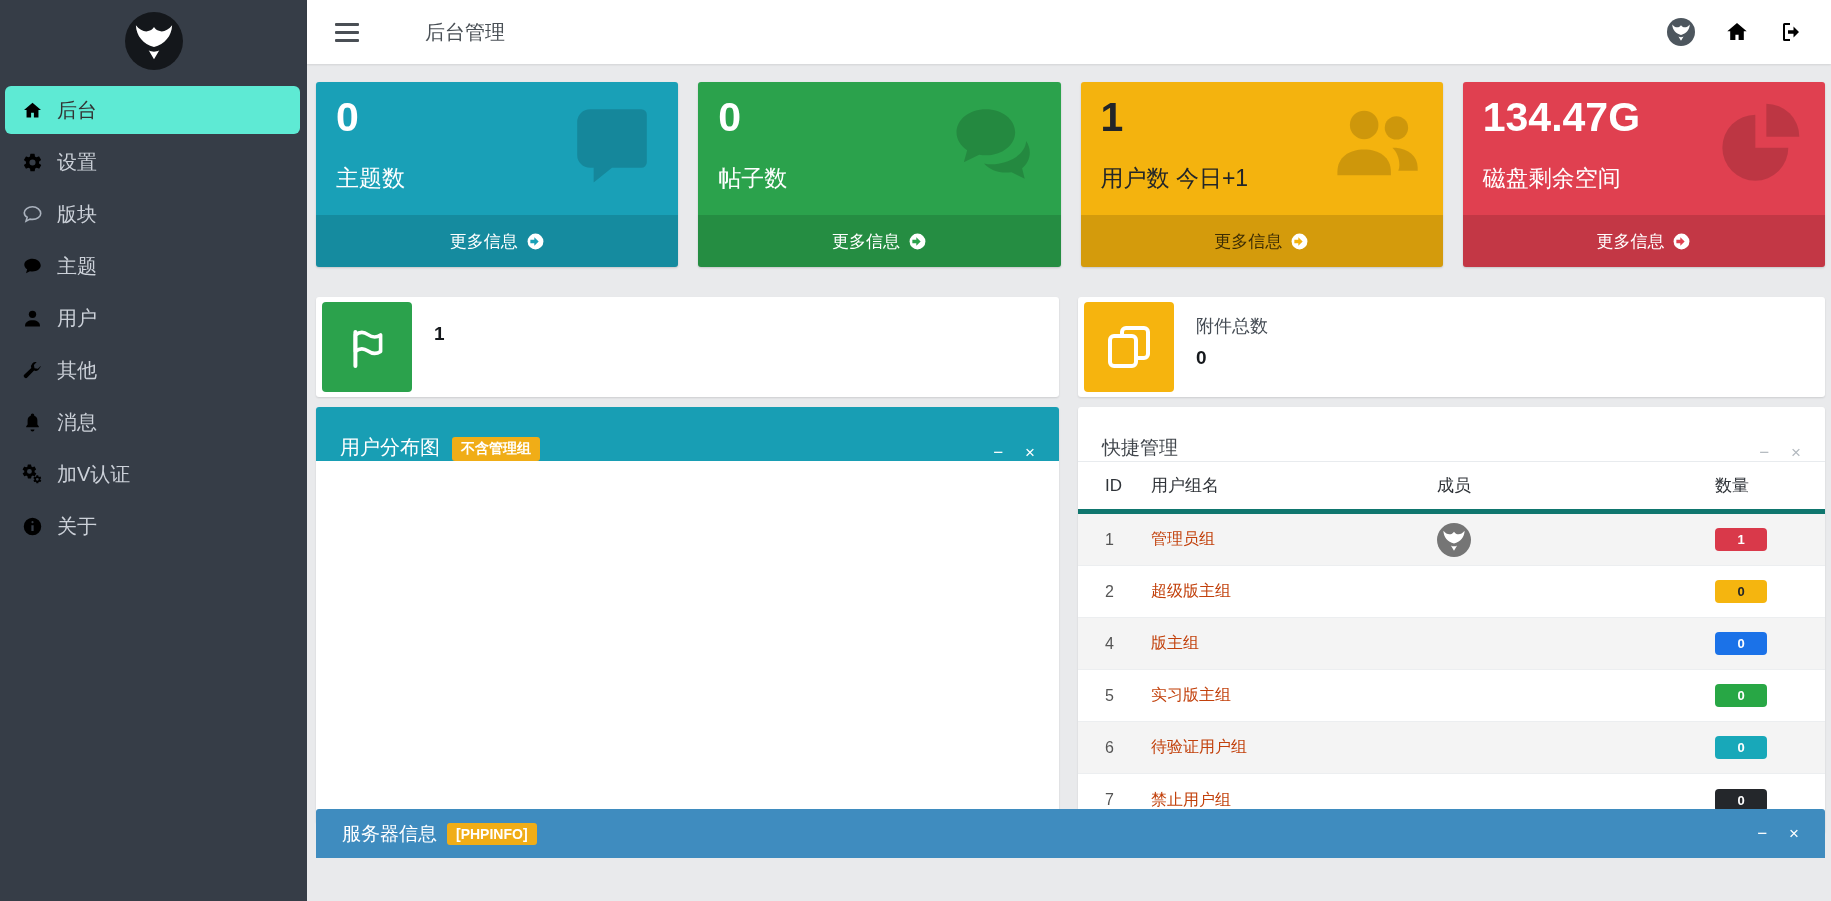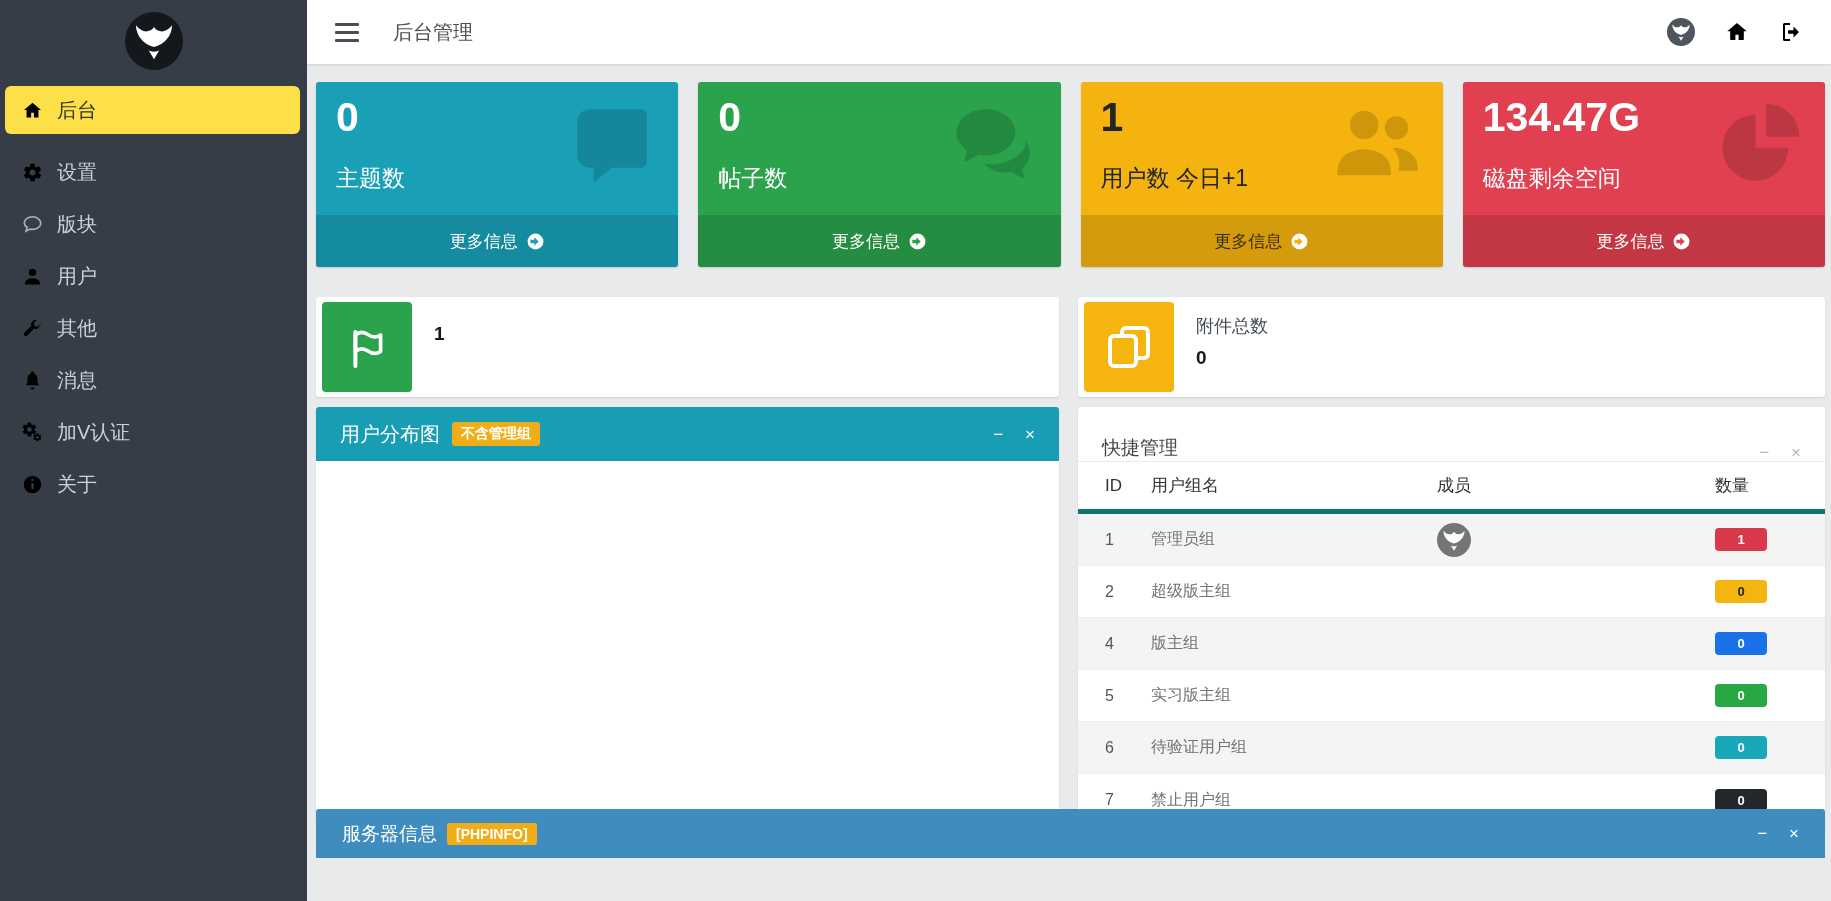--- a/index.html
+++ b/index.html
@@ -13,27 +13,27 @@
   svg { display:block; }
 
   
   #sidebar { position:absolute; left:0; top:0; width:307px; height:901px; background:#363d47; }
   .logo-wrap { display:flex; justify-content:center; padding-top:12px; }
   .logo-wrap svg { width:58px; height:58px; color:#14171b; }
   .menu { margin-top:16px; }
   .menu-item { height:52px; display:flex; align-items:center; padding-left:22px;
     color:#ccd1d9; font-size:20px; cursor:pointer; }
   .menu-item svg { width:21px; height:21px; margin-right:14px; color:#aab2bd; flex:none; }
-  .menu-item.active { background:#fde047; color:#333; border-radius:6px;
-    margin:0 7px 12px 5px; height:48px; padding-left:17px; }
+  .menu-item.active { background:#5eead4; color:#333; border-radius:6px;
+    margin:0 7px 2px 5px; height:48px; padding-left:17px; }
   .menu-item.active svg { color:#3a3a3a; }
 
   
   #navbar { position:absolute; left:307px; top:0; width:1524px; height:64px; background:#fff;
-    box-shadow:0 1px 2px rgba(0,0,0,.10); display:flex; align-items:center; padding:0 28px; z-index:5; }
+    box-shadow:0 1px 2px rgba(0,0,0,.10); display:flex; align-items:center; padding:0 28px; z-index:5;gap:32px; }
   .hamburger { display:flex; flex-direction:column; gap:5px; cursor:pointer; width:24px; }
   .hamburger i { height:3px; background:#4a4f55; border-radius:1px; }
   .nav-title { margin-left:34px; font-size:20px; color:#4a5056; }
   .nav-right { margin-left:auto; display:flex; align-items:center; gap:30px; }
   .nav-icon { width:24px; height:24px; color:#6a737c; cursor:pointer; }
   .nav-avatar { width:28px; height:28px; color:#4d565e; cursor:pointer; }
 
   
   #cards { position:absolute; left:316px; top:82px; width:1509px; height:185px;
     display:grid; grid-template-columns:repeat(4,1fr); gap:20px; }
@@ -59,21 +59,21 @@
     display:flex; align-items:center; justify-content:center; }
   .ib-icon svg { width:48px; height:48px; color:#fff; }
   .ib-text { margin-left:118px; padding-top:17px; }
   .ib-title { font-size:18px; color:#454c54; }
   .ib-num { font-size:19px; font-weight:bold; color:#15181c; margin-top:9px; }
 
   
   .panel { position:absolute; background:#fff; border-radius:3px; box-shadow:0 1px 2px rgba(0,0,0,.12); }
   #chart-panel { left:316px; top:407px; width:743px; height:416px; }
   #quick-panel { left:1078px; top:407px; width:747px; height:426px; }
-  .cp-header { height:54px; border-radius:3px 3px 0 0; display:flex; align-items:center;
+  .cp-header { height:54px; border-radius:3px 3px 0 0; display:flex; align-items:flex-end;
     padding:0 24px; color:#fff; }
   .cp-title { font-size:20px; }
   .mini-badge { font-size:14px; font-weight:bold; padding:3px 9px; border-radius:3px;
     margin-left:12px; color:#fff; }
   .win-btns { margin-left:auto; display:flex; gap:22px; }
   .win-btn { background:none; border:0; font-size:17px; line-height:1; cursor:pointer;
     color:inherit; padding:0; font-family:inherit; }
   .qp-header { height:54px; display:flex; align-items:flex-end; padding:0 24px; }
   .qp-title { font-size:19px; color:#41464c; }
   .qp-header .win-btns { color:#b3b9bf; }
@@ -87,21 +87,21 @@
 
   
   .table-head, .trow { display:grid; grid-template-columns:46px 286px 1fr 52px;
     align-items:center; padding:0 58px 0 27px; }
   .table-head { height:53px; border-top:1px solid #e8ebee; border-bottom:5px solid #0f766e;
     font-weight:normal; font-size:17px; color:#2f3338; }
   .trow { height:52px; font-size:16px; border-bottom:1px solid #eceef0; }
   .trow.stripe { background:#f4f4f4; }
   .trow:last-child { border-bottom:none; }
   .tid { color:#555; }
-  .tname { color:#737373; text-decoration:none; cursor:pointer; }
+  .tname { color:#c2410c; text-decoration:none; cursor:pointer; }
   .tavatar { width:34px; height:34px; color:#757575; cursor:pointer; }
   .tbadge { display:inline-block; min-width:25px; text-align:center; padding:4px 6px;
     border-radius:4px; font-size:13px; font-weight:bold; }
 
   
   #server-bar { position:absolute; left:316px; top:809px; width:1509px; height:49px;
     border-radius:3px 3px 0 0; display:flex; align-items:center; padding:0 26px; color:#fff; }
   .sv-title { font-size:19px; }
   #server-bar .mini-badge { margin-left:10px; }
 </style>
@@ -196,20 +196,26 @@
       <svg>
           <use href="#i-gear"></use>
         </svg>
       <span>设置</span>
     </div>
     <div class="menu-item">
       <svg>
           <use href="#i-comment-o"></use>
         </svg>
       <span>版块</span>
+    </div>
+    <div class="menu-item">
+      <svg>
+          <use href="#i-comment-f"></use>
+        </svg>
+      <span>主题</span>
     </div>
     <div class="menu-item">
       <svg>
           <use href="#i-user"></use>
         </svg>
       <span>用户</span>
     </div>
     <div class="menu-item">
       <svg>
           <use href="#i-wrench"></use>

